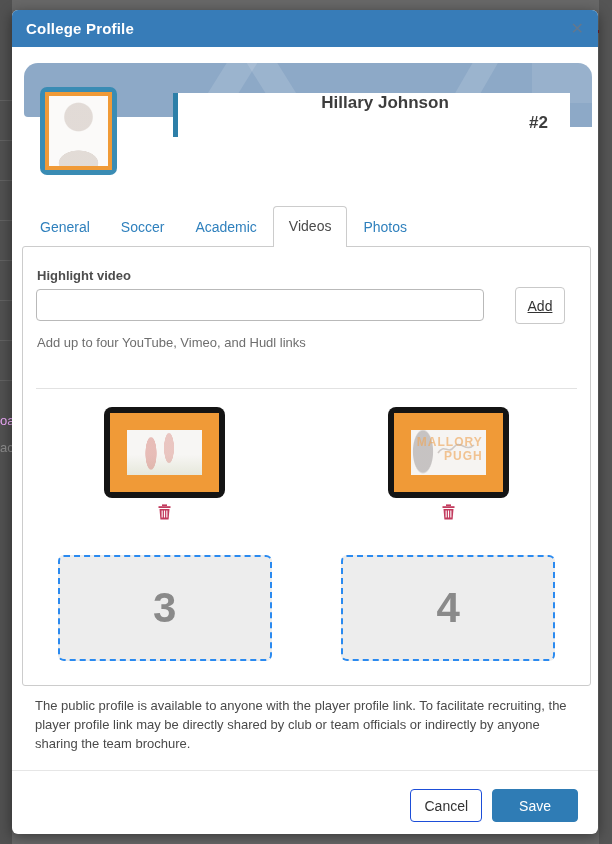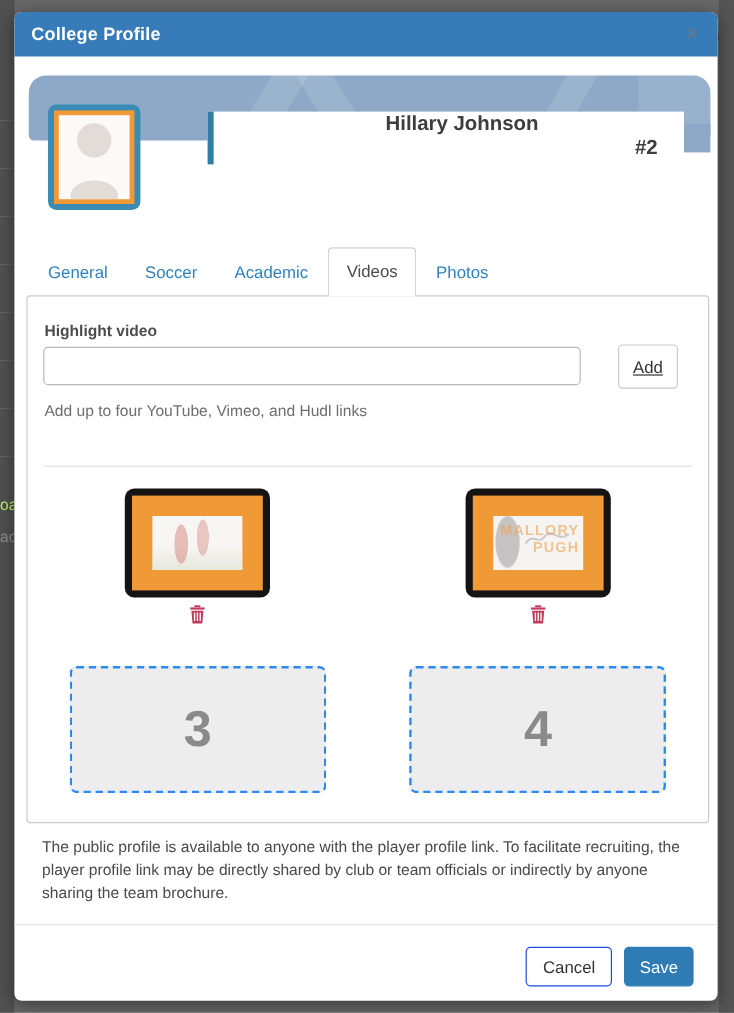--- a/index.html
+++ b/index.html
@@ -7,21 +7,21 @@
   body { font-family:"Liberation Sans","DejaVu Sans",sans-serif; background:#686868; overflow:hidden; }
   .stage { position:relative; width:612px; height:844px; overflow:hidden; }
 
   
   .backdrop-col { position:absolute; top:0; bottom:0; width:12px; background:#515151; }
   .backdrop-col.left { left:0; }
   .backdrop-col.right { right:0; width:13px; background:#555; }
   .backdrop-line { position:absolute; left:0; right:0; height:3px; top:30px; background:#7c2130; }
   .bg-rowline { position:absolute; left:0; width:12px; height:1px; background:#626262; }
   .bg-frag { position:absolute; left:0; width:12px; overflow:hidden; font-size:13px; white-space:nowrap; }
-  .bg-frag.red { color:#bef264; top:413px; }
+  .bg-frag.red { color:#f0abfc; top:413px; }
   .bg-frag.gray { color:#8d8d8d; top:440px; }
 
   
   .modal { position:absolute; left:12px; top:10px; width:586px; height:824px;
            background:#fff; border-radius:6px; box-shadow:0 3px 14px rgba(0,0,0,.45); }
   .modal-header { position:absolute; left:0; top:0; width:100%; height:37px; background:#377cb8;
                   border-radius:6px 6px 0 0; display:flex; align-items:center; padding:14px 14px; }
   .modal-title { color:#fff; font-size:15px; font-weight:bold; letter-spacing:.2px; }
   .modal-close { margin-left:auto; color:#62788f; font-size:16px; font-weight:bold; cursor:pointer; line-height:1; }
 
@@ -96,21 +96,21 @@
   .empty-slot { width:214px; height:106px; background:#ededed; border:2px dashed #2a8af0;
                 border-radius:6px; display:flex; align-items:center; justify-content:center; cursor:pointer; }
   .empty-num { font-size:42px; font-weight:bold; color:#8a8a8a; }
 
   
   .note { position:absolute; left:23px; top:687px; width:545px; font-size:13px; color:#4a4a4a; line-height:1.45; }
   .footer-divider { position:absolute; left:0; right:0; top:760px; height:1px; background:#e6e6e6; }
   .footer-actions { position:absolute; right:20px; top:779px; display:flex; gap:10px; }
   .btn { height:33px; border-radius:4px; font-size:14px; cursor:pointer; font-family:inherit; }
   .btn.cancel { background:#fff; border:1px solid #1d4ed8; color:#333; padding:0 13px; }
-  .btn.save { background:#2f7cb5; border:1px solid #2f7cb5; color:#fff; padding:0 12px; }
+  .btn.save { background:#2f7cb5; border:1px solid #2f7cb5; color:#fff; padding:0 26px; }
 </style>
 </head>
 <body>
 
 <div class="stage">
 
   <div class="backdrop-line"></div>
   <div class="backdrop-col left">
     <div class="bg-rowline" style="top:100px"></div>
       <div class="bg-rowline" style="top:140px"></div>

